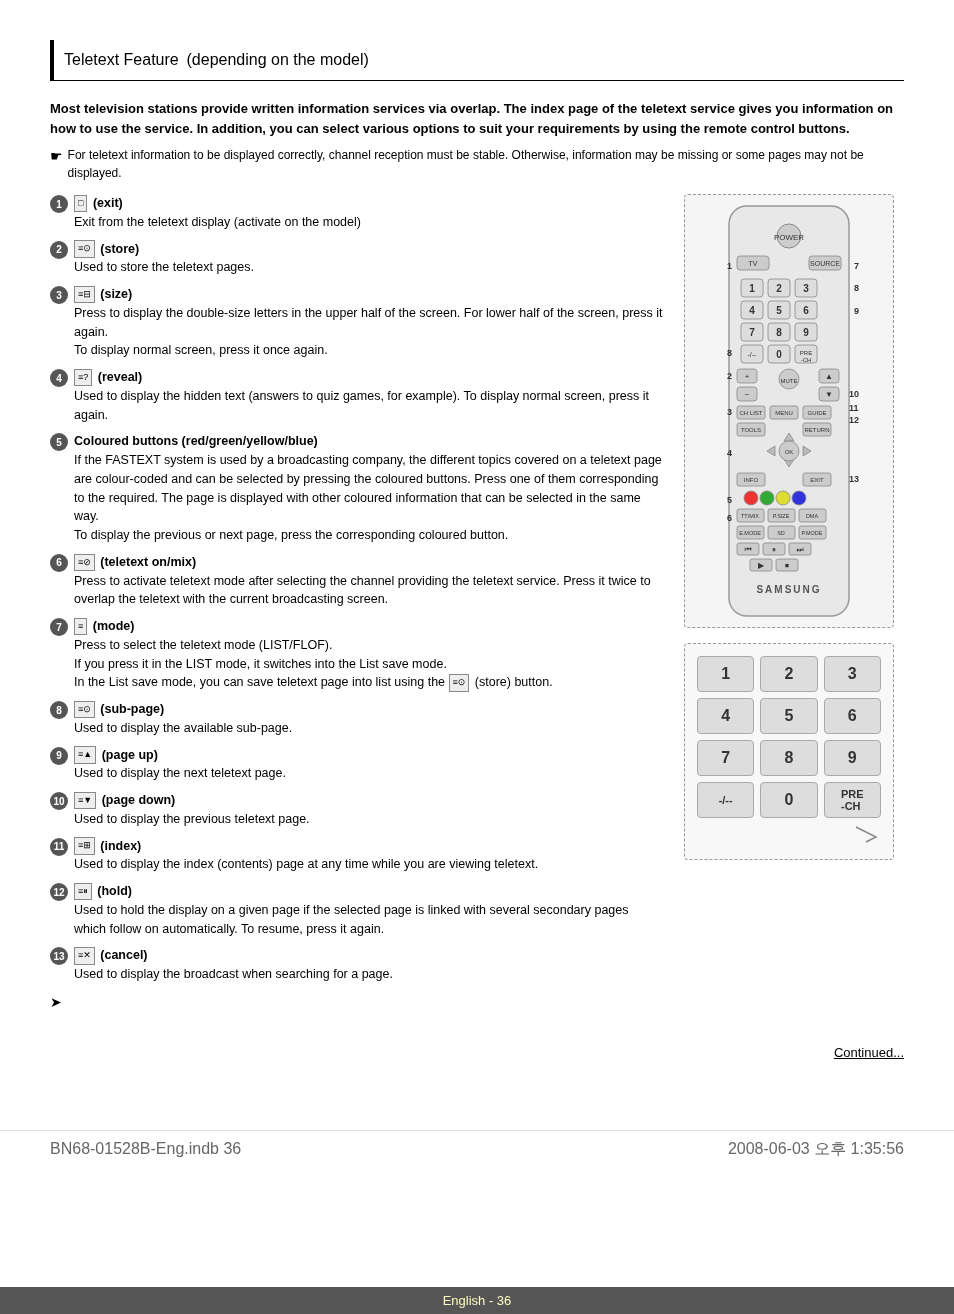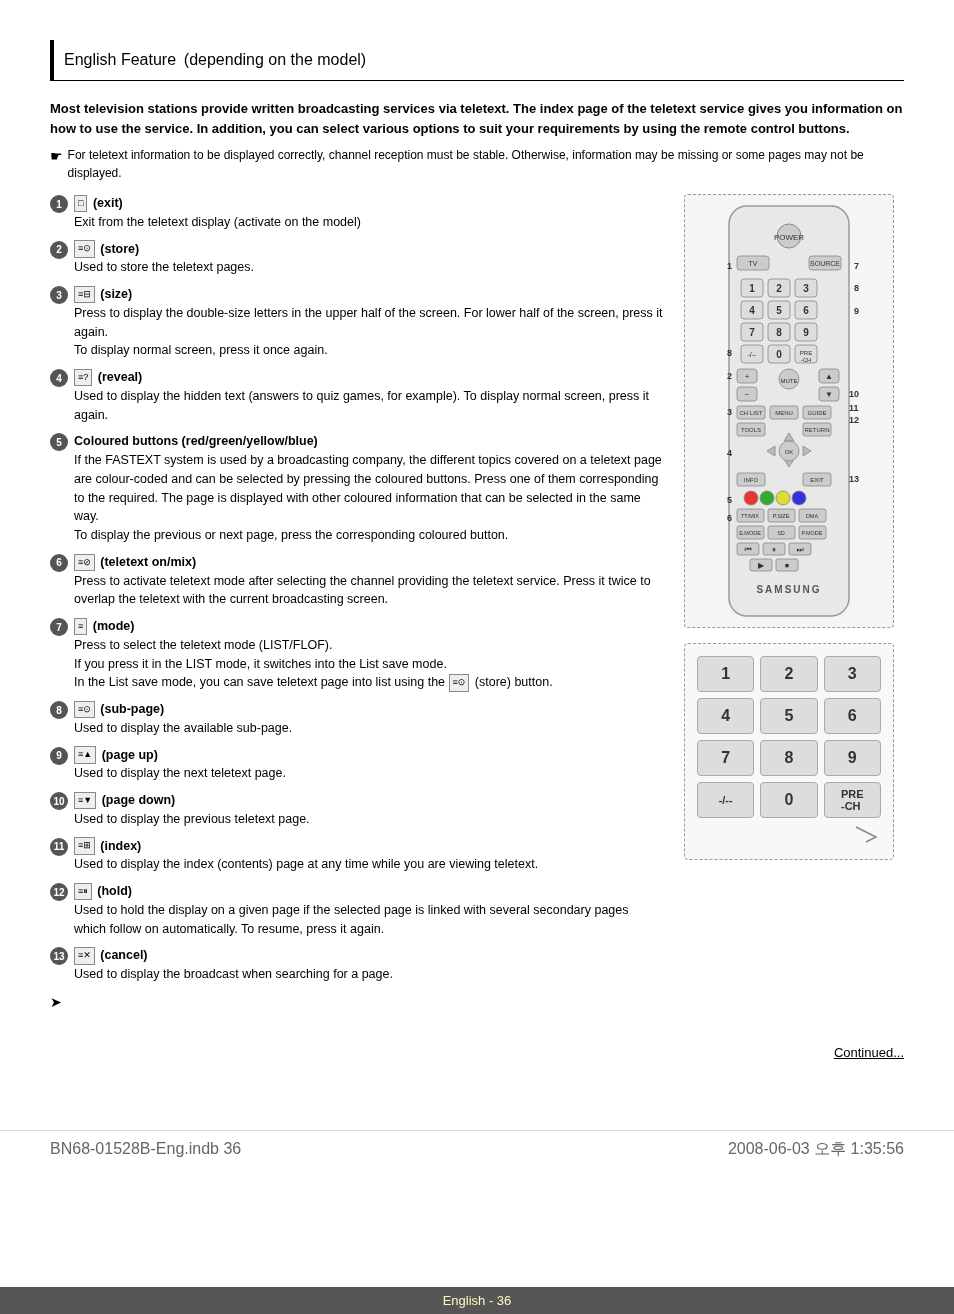--- a/index.html
+++ b/index.html
@@ -184,26 +184,26 @@
       margin-top: 10px;
     }
   </style>
 </head>
 <body>
 
 <div class="page-container">
 
   <div class="title-section">
     <h1 class="main-title">
-      <span>English Feature</span>
+      <span>Teletext Feature</span>
       <span style="font-size:16px;font-weight:normal;">(depending on the model)</span>
     </h1>
   </div>
 
-  <p class="intro-text">Most television stations provide written broadcasting services via teletext. The index page of the teletext service gives you information on how to use the service. In addition, you can select various options to suit your requirements by using the remote control buttons.</p>
+  <p class="intro-text">Most television stations provide written information services via overlap. The index page of the teletext service gives you information on how to use the service. In addition, you can select various options to suit your requirements by using the remote control buttons.</p>
 
   <div class="note-text">
     <span class="note-icon">☛</span>
     <span>For teletext information to be displayed correctly, channel reception must be stable. Otherwise, information may be missing or some pages may not be displayed.</span>
   </div>
 
   <div class="content-layout">
 
     <div class="left-col">
 

